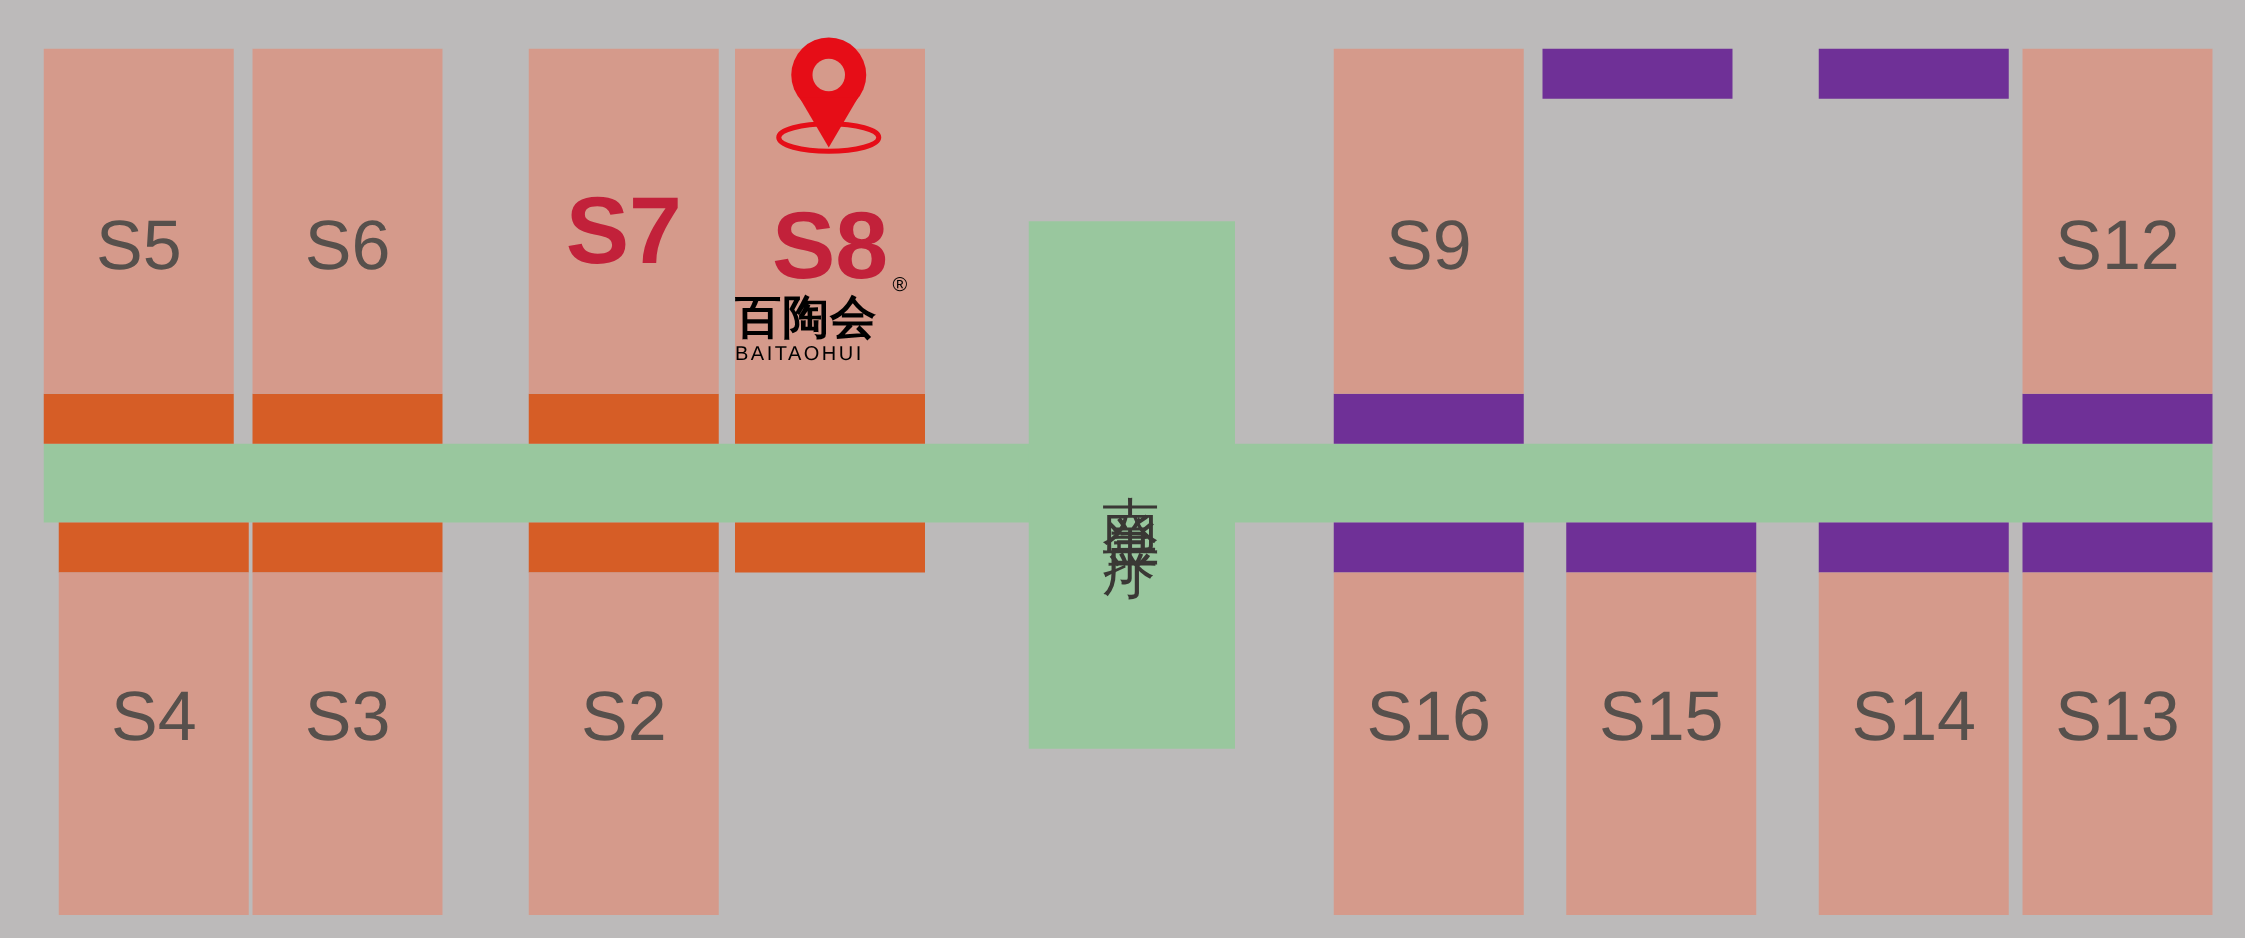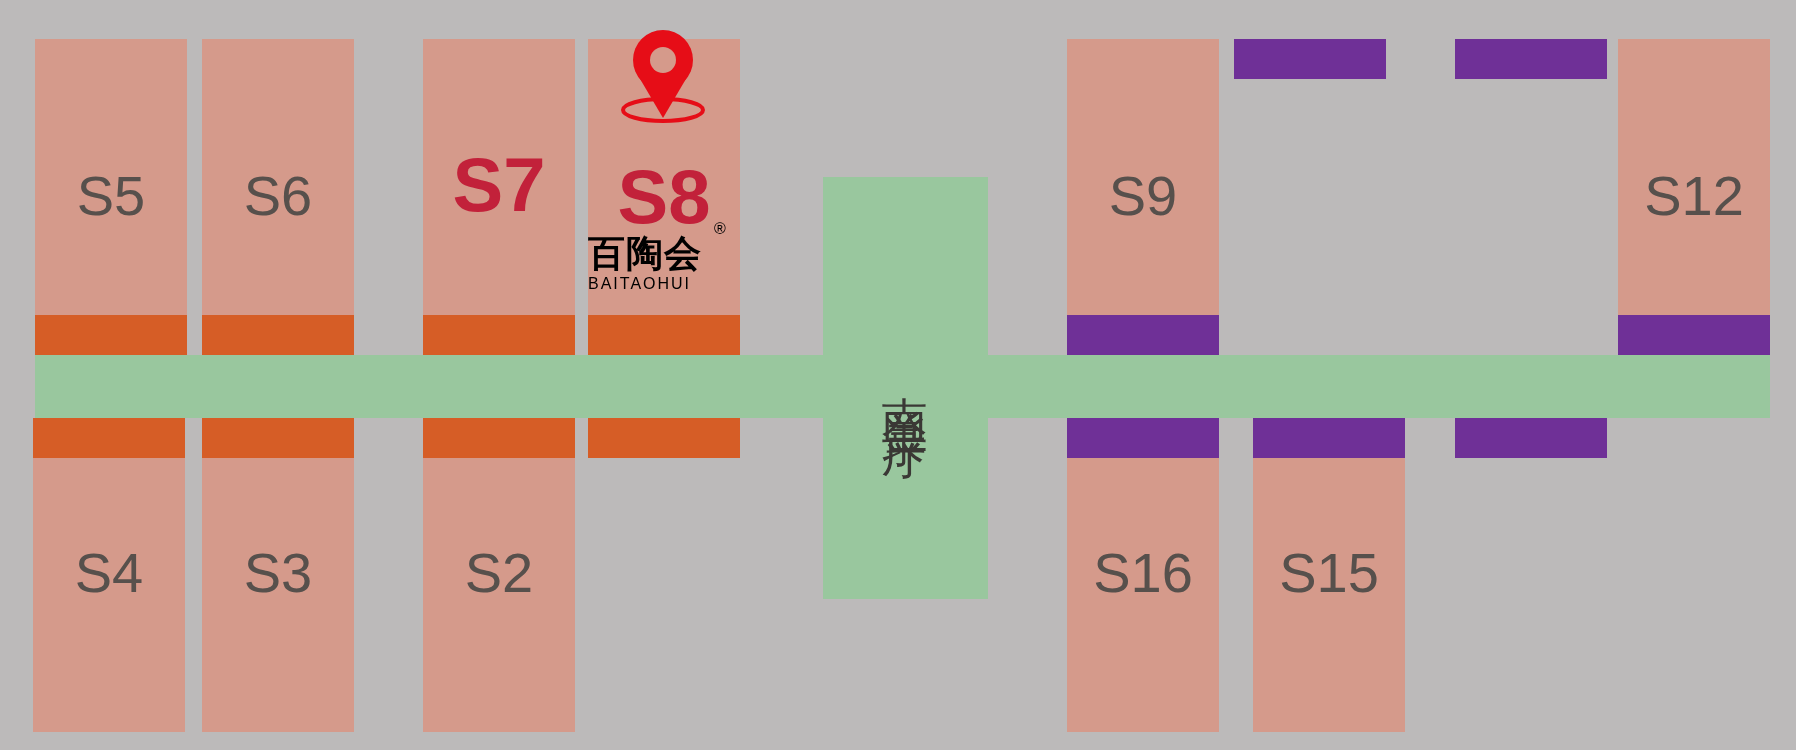--- a/index.html
+++ b/index.html
@@ -125,21 +125,21 @@
   <div class="hall top" style="left:1455px">
     <div class="bar purple"></div>
   </div>
   <div class="hall top" style="left:1618px">
     <div class="room">
       <span class="hlabel">S12</span>
     </div>
     <div class="bar purple"></div>
   </div>
 
-  <div class="hall bottom" style="left:33px">
+  <div class="hall bottom" style="left:47px">
     <div class="bar orange"></div>
     <div class="room">
       <span class="hlabel">S4</span>
     </div>
   </div>
   <div class="hall bottom" style="left:202px">
     <div class="bar orange"></div>
     <div class="room">
       <span class="hlabel">S3</span>
     </div>
@@ -160,20 +160,29 @@
     </div>
   </div>
   <div class="hall bottom" style="left:1253px">
     <div class="bar purple"></div>
     <div class="room">
       <span class="hlabel">S15</span>
     </div>
   </div>
   <div class="hall bottom" style="left:1455px">
     <div class="bar purple"></div>
+    <div class="room">
+      <span class="hlabel">S14</span>
+    </div>
+  </div>
+  <div class="hall bottom" style="left:1618px">
+    <div class="bar purple"></div>
+    <div class="room">
+      <span class="hlabel">S13</span>
+    </div>
   </div>
 
   <div class="pin-wrap">
     <svg width="120" height="102" viewBox="0 0 120 102" xmlns="http://www.w3.org/2000/svg">
       <ellipse cx="60" cy="86" rx="40" ry="11" fill="none" stroke="#e60d17" stroke-width="4"></ellipse>
       <circle cx="60" cy="36" r="30" fill="#e60d17"></circle>
       <path d="M36.5 54 L60 94 L83.5 54 Z" fill="#e60d17"></path>
       <circle cx="60" cy="36" r="13" fill="#d59a8b"></circle>
     </svg>
   </div>

